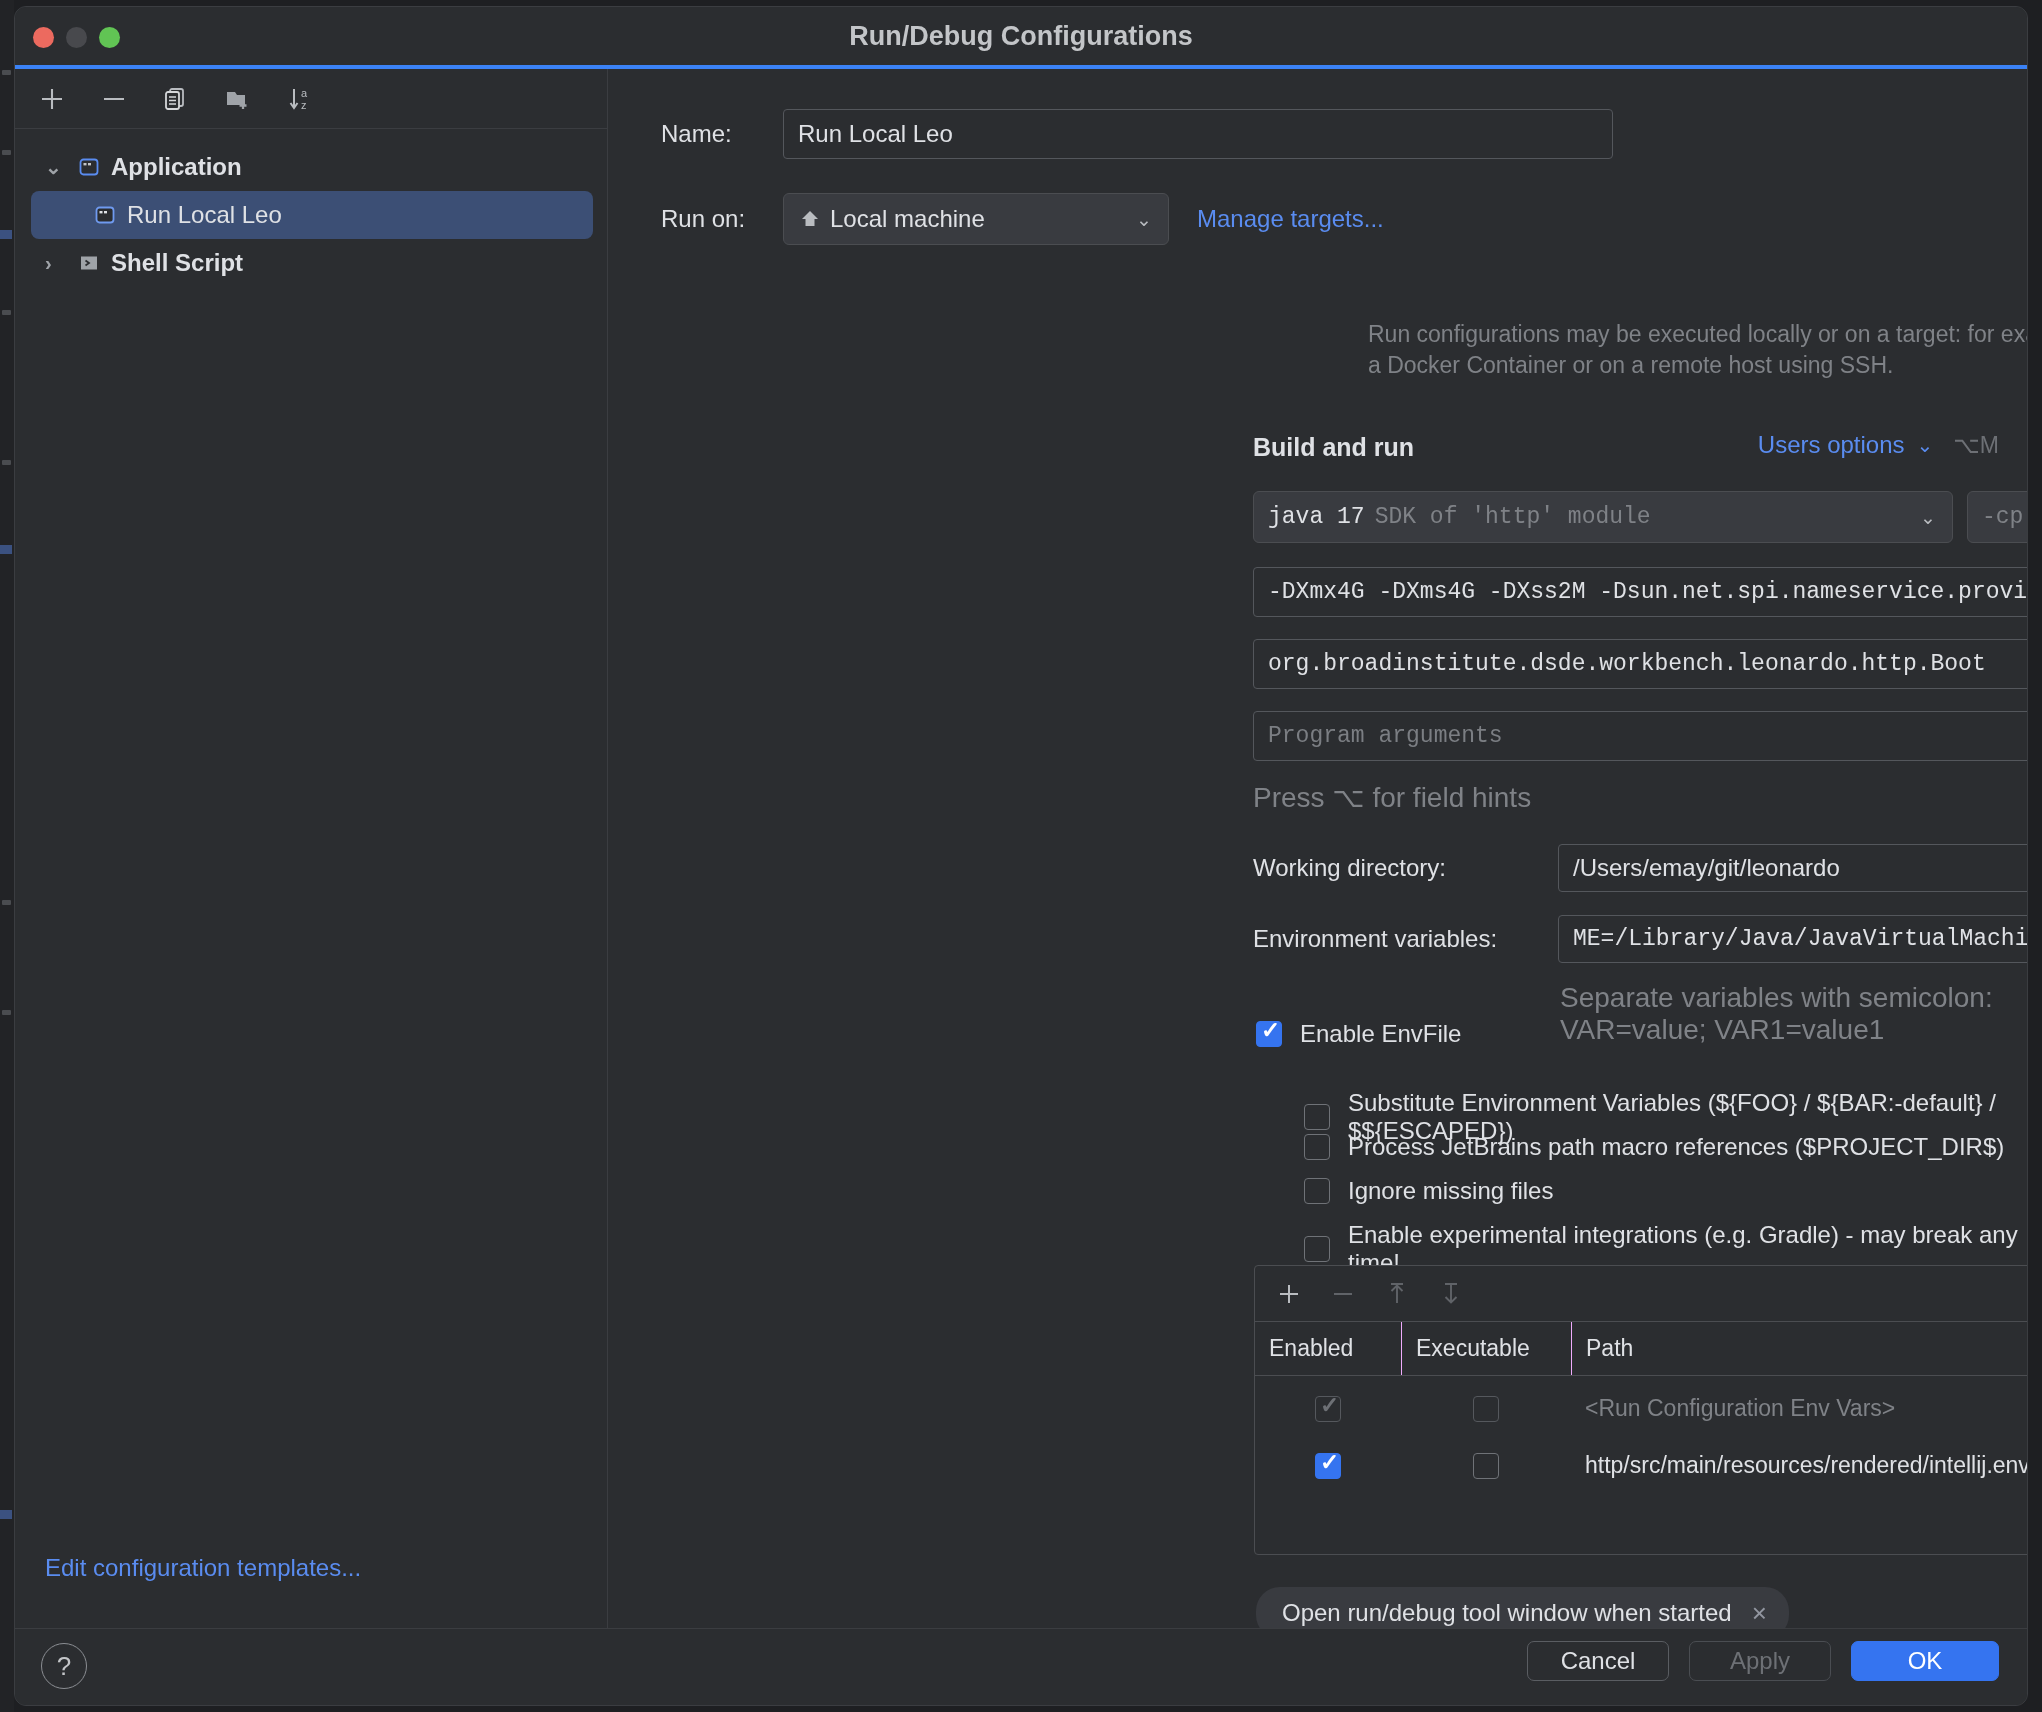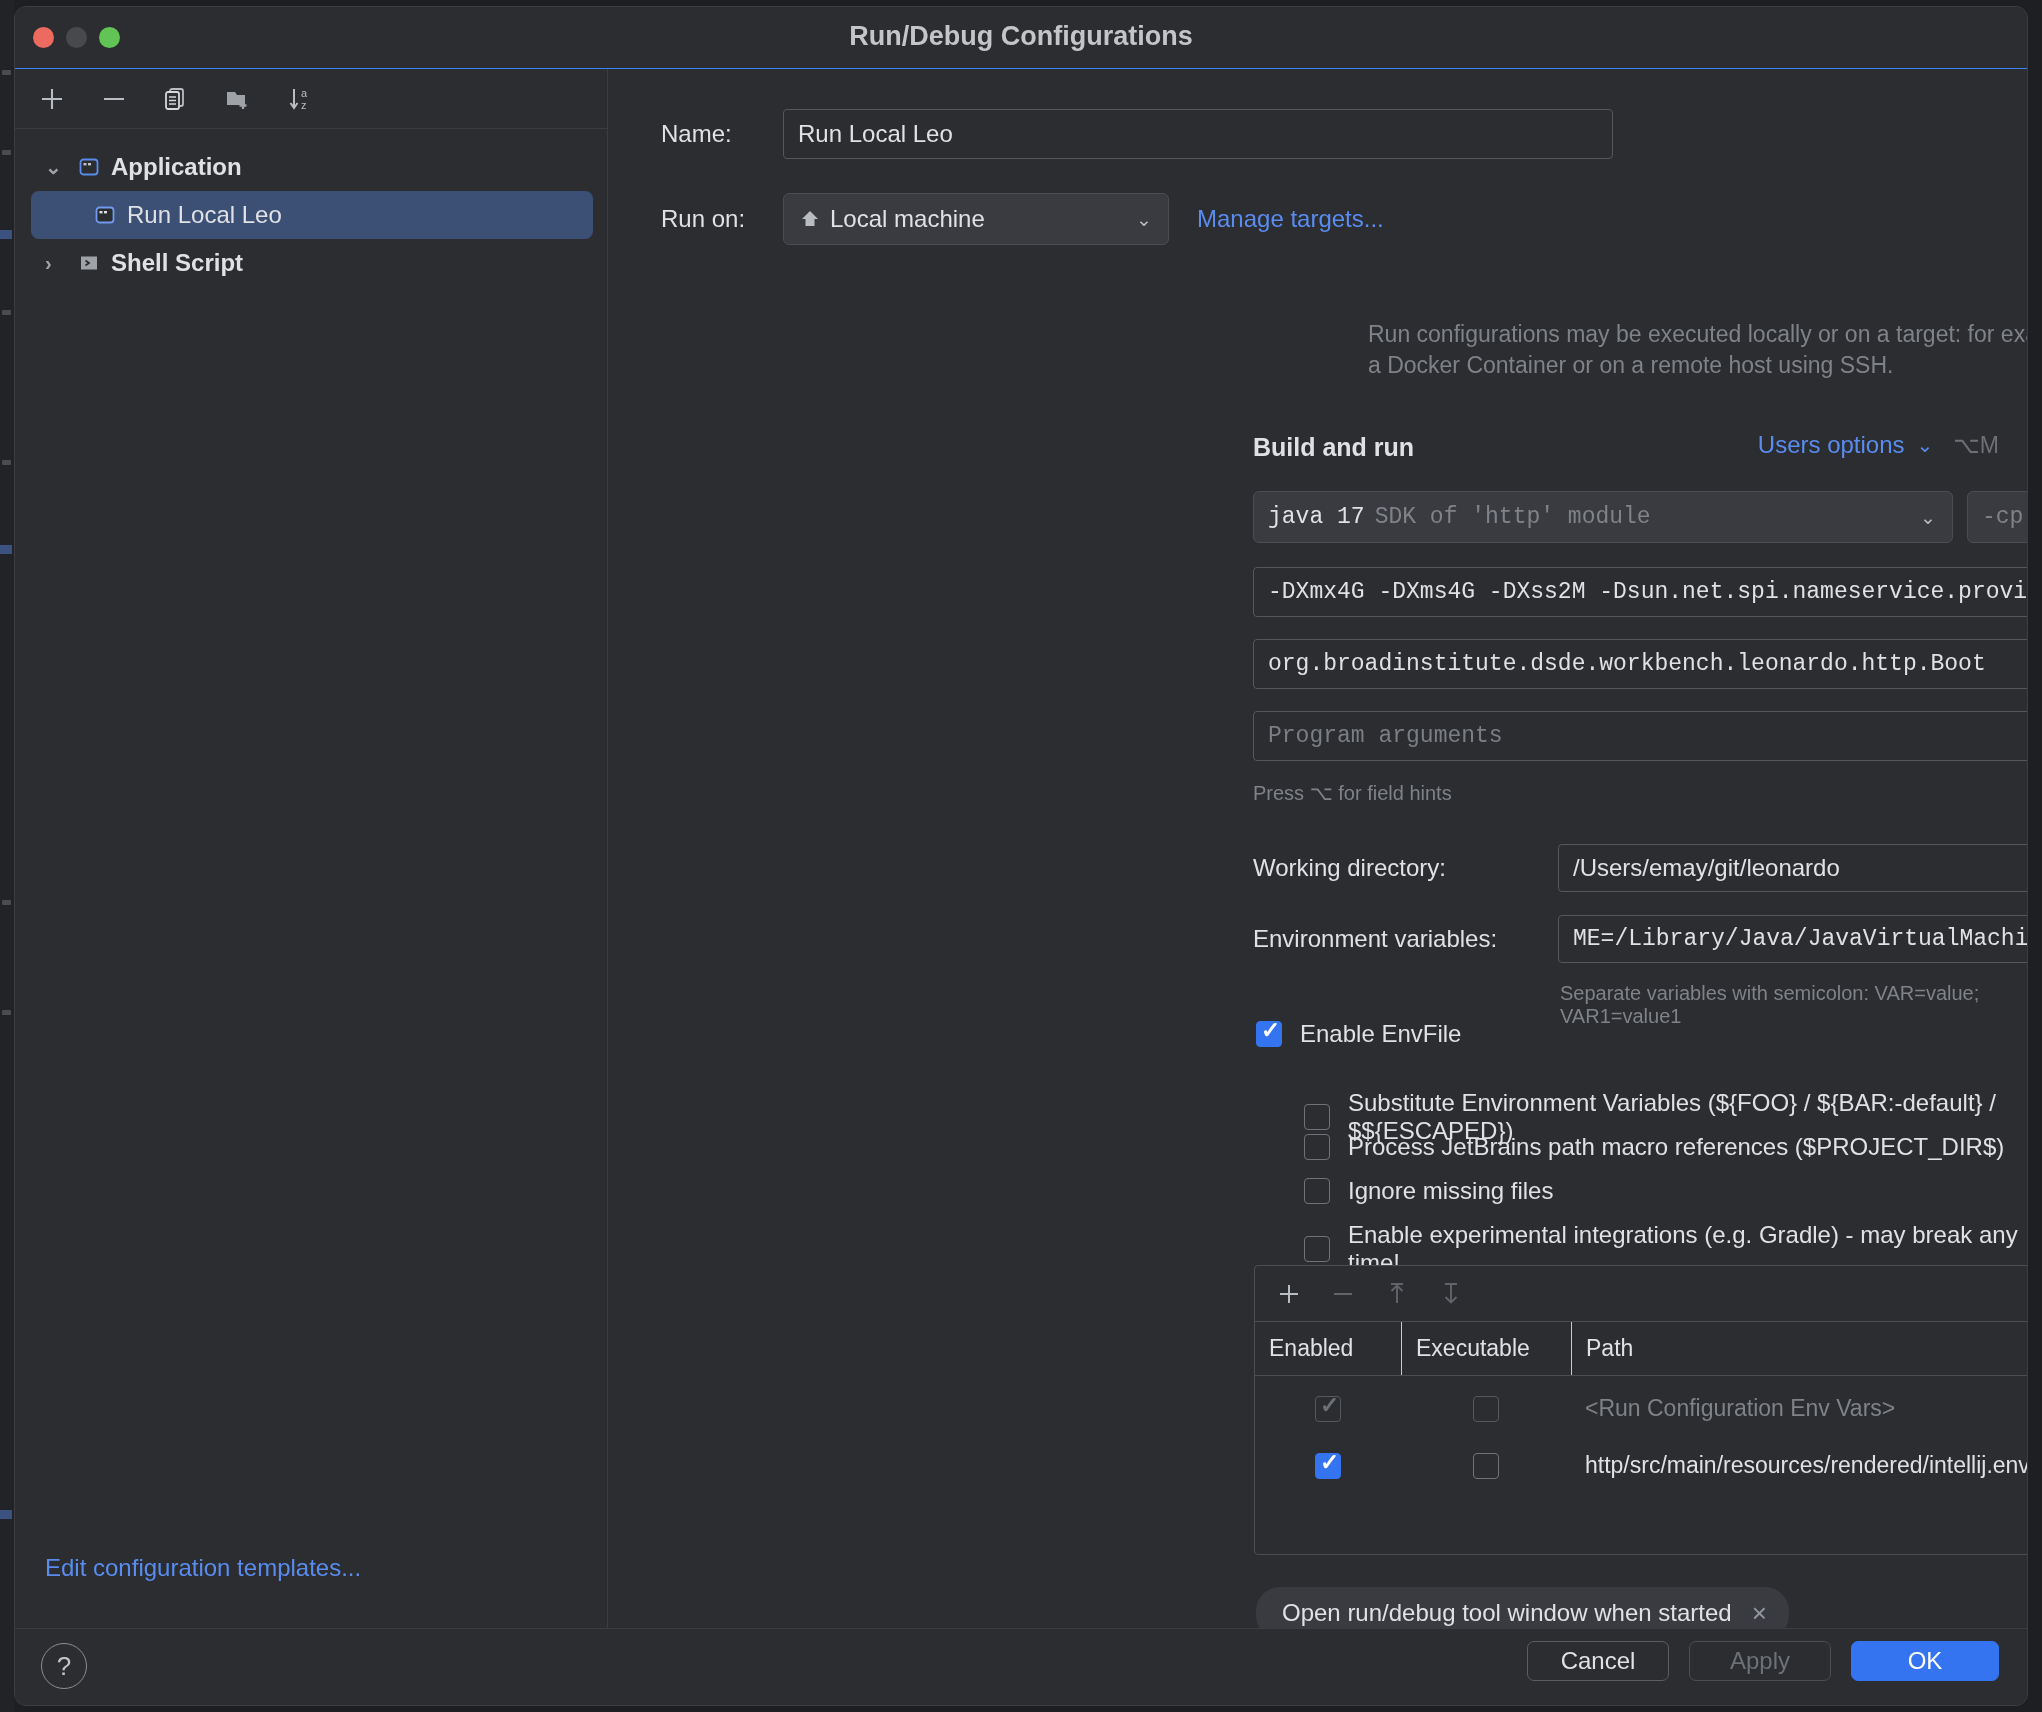--- a/index.html
+++ b/index.html
@@ -22,21 +22,21 @@
     width: 2014px; height: 1700px;
     background: #2b2d30;
     border-radius: 12px;
     border: 1px solid #3b3d41;
     overflow: hidden;
   }
   
   #titlebar {
     position: relative; height: 62px; width: 100%;
     background: #2b2d30;
-    border-bottom: 1px solid #3b82f6;
+    border-bottom: 4px solid #3b82f6;
   }
   #traffic { position: absolute; left: 18px; top: 20px; display: flex; gap: 12px; }
   .tl { width: 21px; height: 21px; border-radius: 50%; }
   .tl.red { background: #ec6a5f; }
   .tl.yellow { background: #48494d; }
   .tl.green { background: #61c454; }
   #dialog-title {
     position: absolute; left: 0; right: 0; top: 14px;
     text-align: center; font-size: 27px; font-weight: bold; color: #c3c5c8;
   }
@@ -84,21 +84,21 @@
     background: #2b2d30;
   }
   .placeholder { color: #7b7e83; }
   .combo {
     background: #393b40; border: 1px solid #4b4d51; border-radius: 6px;
     height: 52px; display: flex; align-items: center; padding: 0 14px;
     color: #dfe1e5; font-size: 24px; cursor: pointer; position: relative;
   }
   .caret { position: absolute; right: 16px; color: #b9bcc0; font-size: 19px; }
   .link { color: #5a8cf0; cursor: pointer; font-size: 24px; }
-  .hint { font-size: 20px; color: #7f8287; }
+  .hint { font-size: 28px; color: #7f8287; }
   .sectionhdr { font-size: 25px; font-weight: bold; color: #dfe1e5; }
   
   .cb { width: 26px; height: 26px; border: 1.6px solid #6f7277; border-radius: 4px; background: transparent; display: inline-block; position: relative; cursor: pointer; flex: none; }
   .cb.checked { background: #3574f0; border-color: #3574f0; }
   .cb.checked::after { content: "✓"; position: absolute; left: 4px; top: -5px; color: #fff; font-size: 23px; font-weight: bold; }
   .cb.disabled { border-color: #55585d; }
   .cb.disabled.checked { background: transparent; border-color: #55585d; }
   .cb.disabled.checked::after { color: #6d7075; }
   .cbrow { display: flex; align-items: center; gap: 18px; cursor: pointer; }
   .cbrow .t { font-size: 24px; color: #dfe1e5; }

